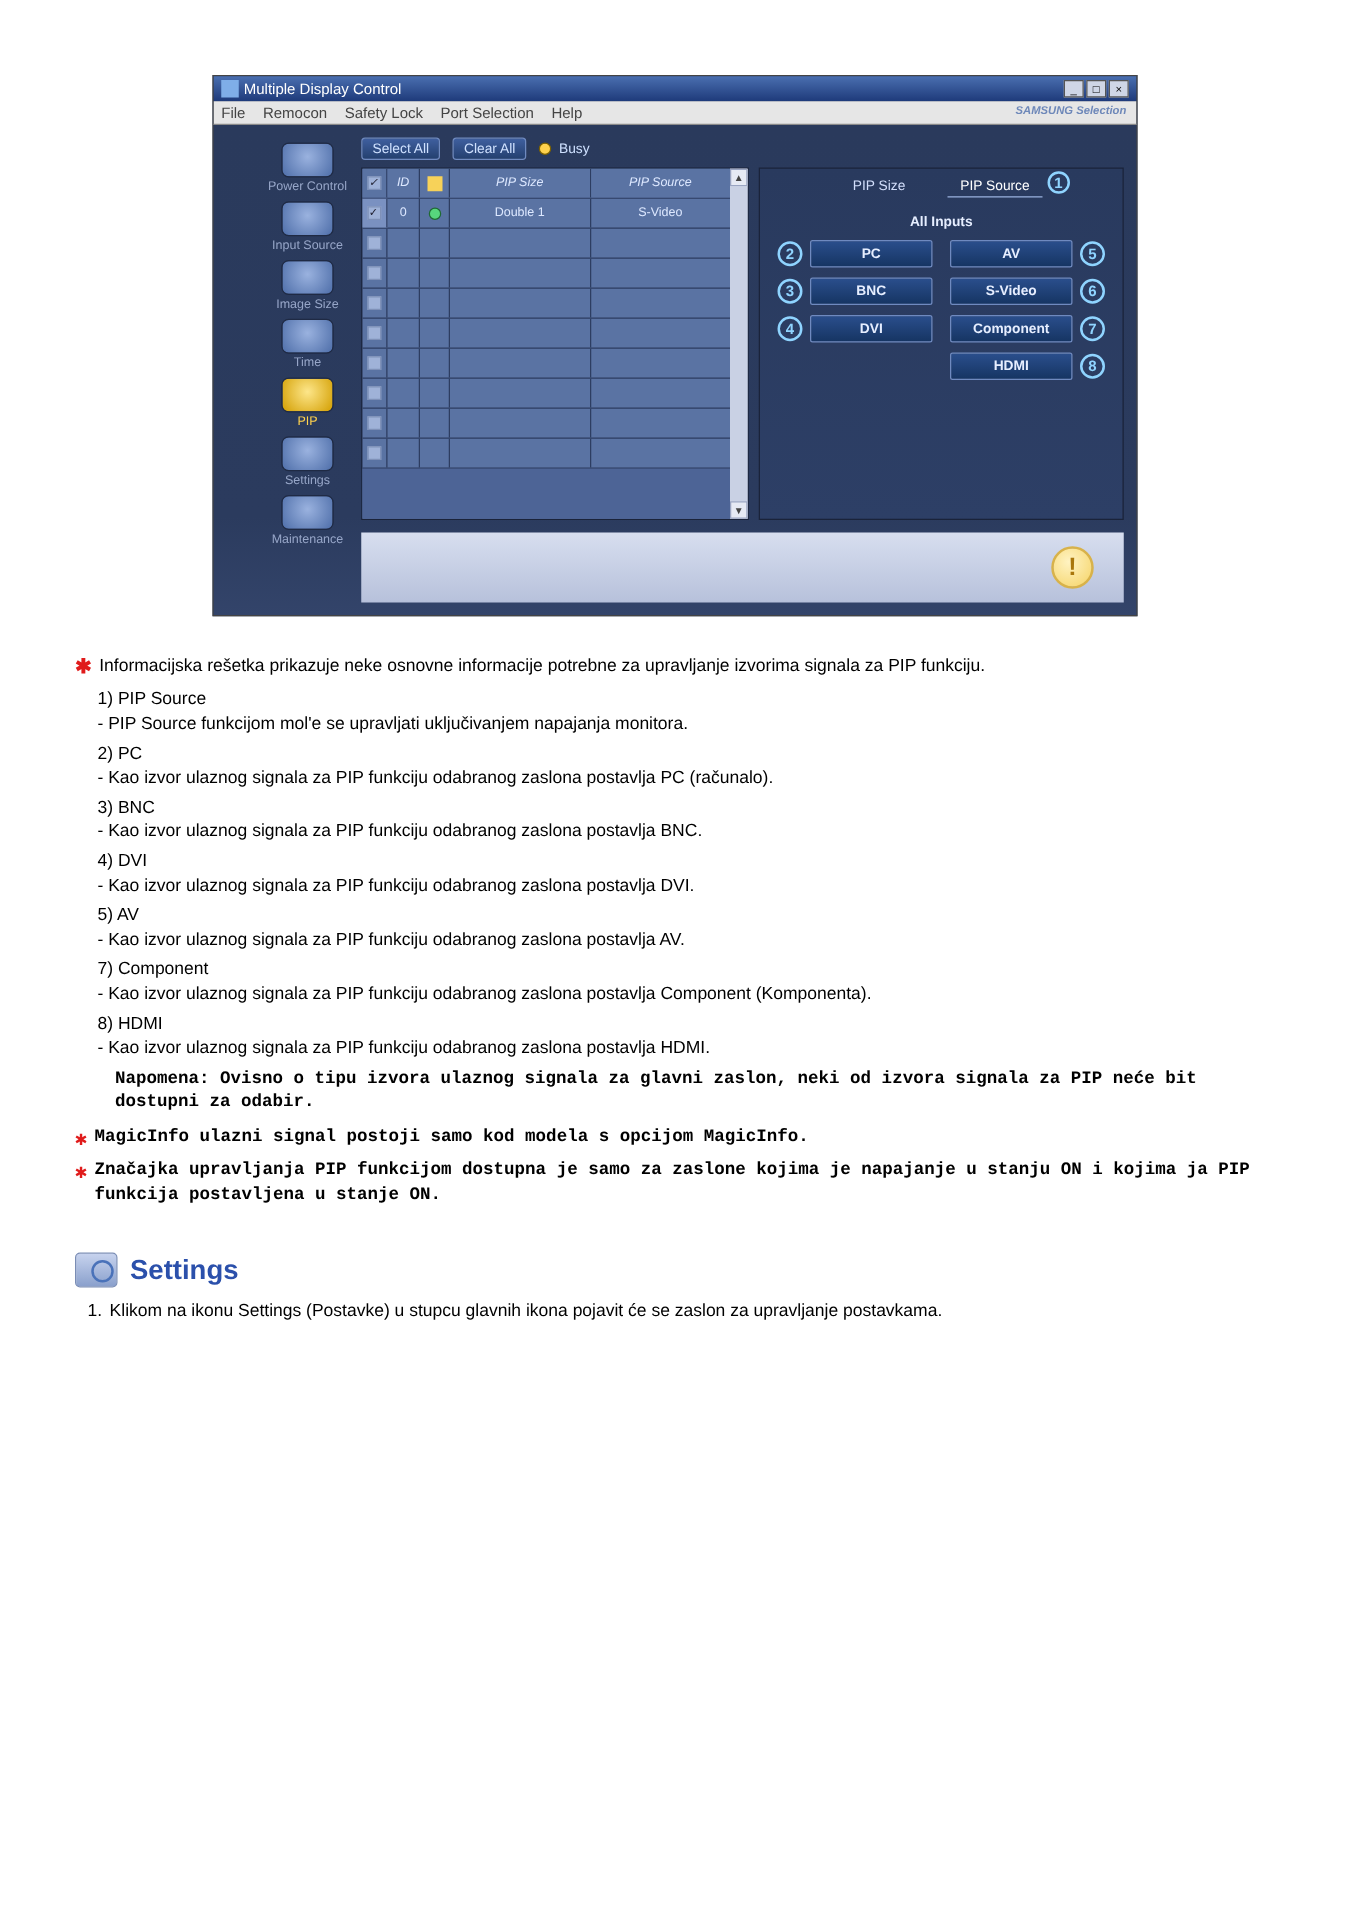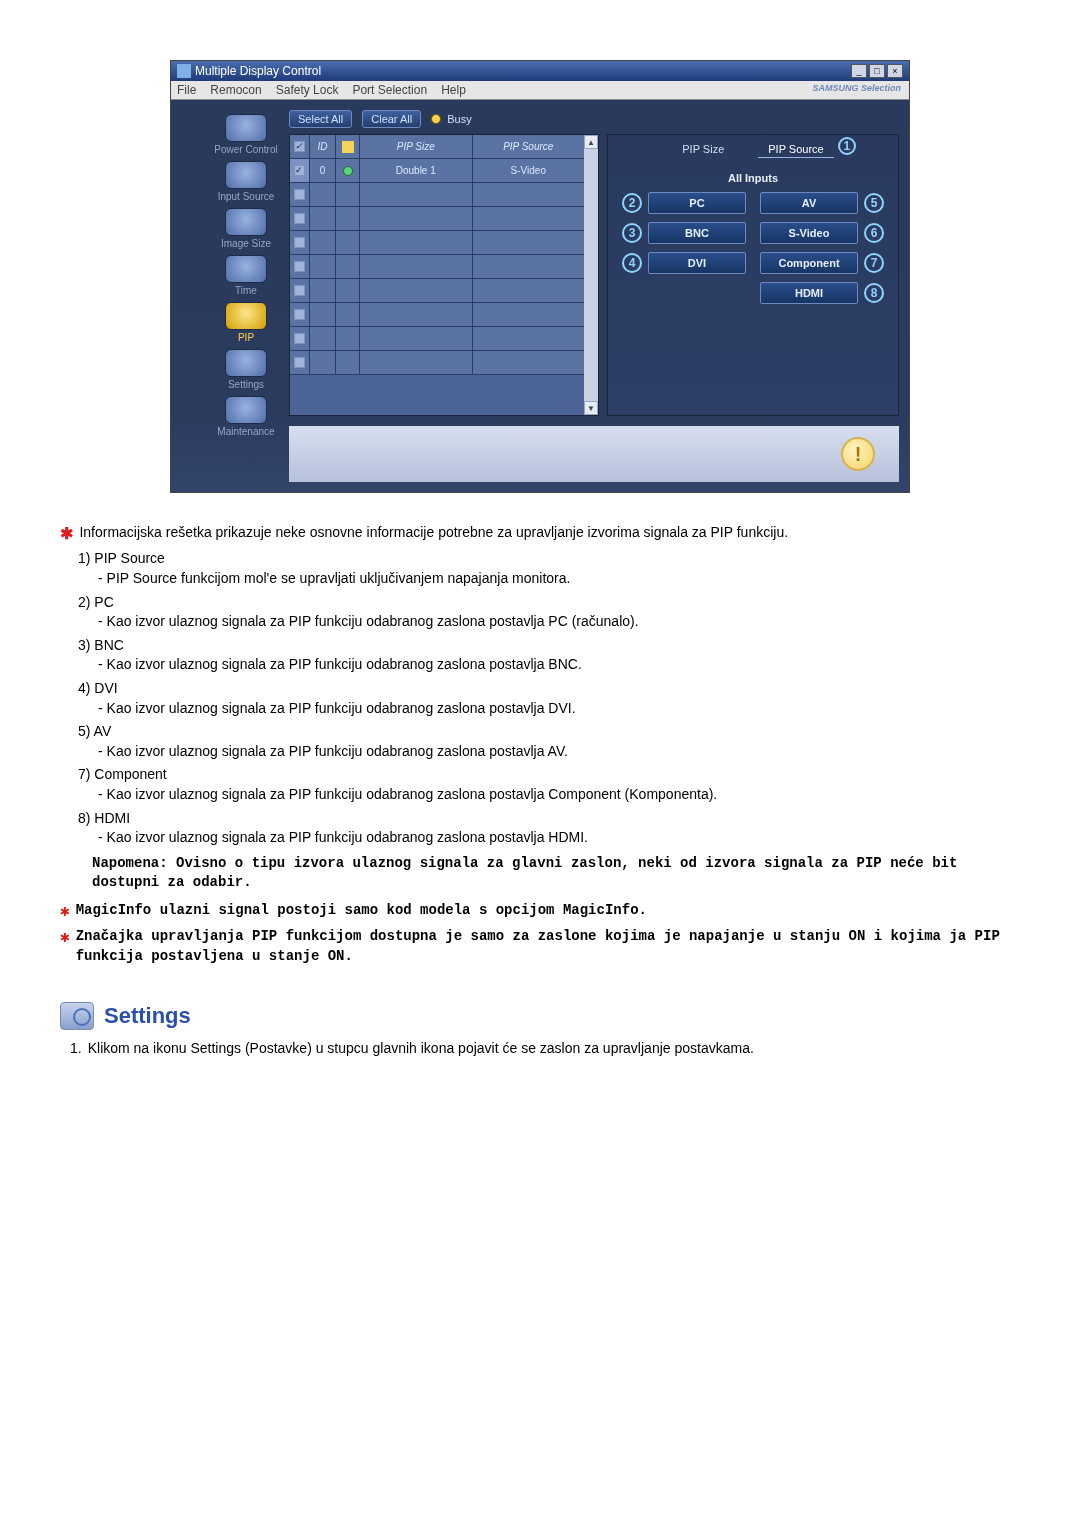--- a/index.html
+++ b/index.html
@@ -72,21 +72,21 @@
   
   .footerbar { height: 56px; background: linear-gradient(#d7deef, #b7c1db); margin-top: 10px; display: flex; align-items: center; justify-content: flex-end; padding-right: 24px; }
   .exclaim { width: 34px; height: 34px; border-radius: 50%; border: 2px solid #d8b24a; background: radial-gradient(circle at 40% 35%, #fff3c2, #f5d366); color: #a9760b; font-size: 20px; font-weight: bold; display: flex; align-items: center; justify-content: center; }
 
   
   .explain { margin-top: 20px; font-size: 14px; line-height: 1.4; }
   .star { color: #e01b1b; font-weight: bold; margin-right: 6px; font-size: 16px; }
   .star-line { display: flex; }
   .num-item { margin: 4px 0 0 18px; }
   .num-item .lbl { display: block; }
-  .num-item .sub { display: block; margin-left: 20px; }
+  .num-item .sub { display: block; margin-left: 0; }
   .bold { font-weight: bold; font-family: Liberation Mono, monospace; }
 
   
   .settings-head { margin-top: 36px; display: flex; align-items: center; gap: 10px; }
   .settings-ico { width: 34px; height: 28px; background: linear-gradient(#c7d3ee, #8aa0cc); border: 1px solid #7a8db5; border-radius: 4px; position: relative; }
   .settings-ico::after { content: ""; position: absolute; width: 14px; height: 14px; border: 2px solid #4a72b9; border-radius: 50%; right: 2px; top: 5px; }
   .settings-title { font-size: 22px; font-weight: bold; color: #2b50ab; }
 
   .picture-title { margin-top: 28px; font-size: 22px; font-weight: bold; color: #2b50ab; }
   .ol { margin: 10px 0 0 4px; font-size: 14px; }

